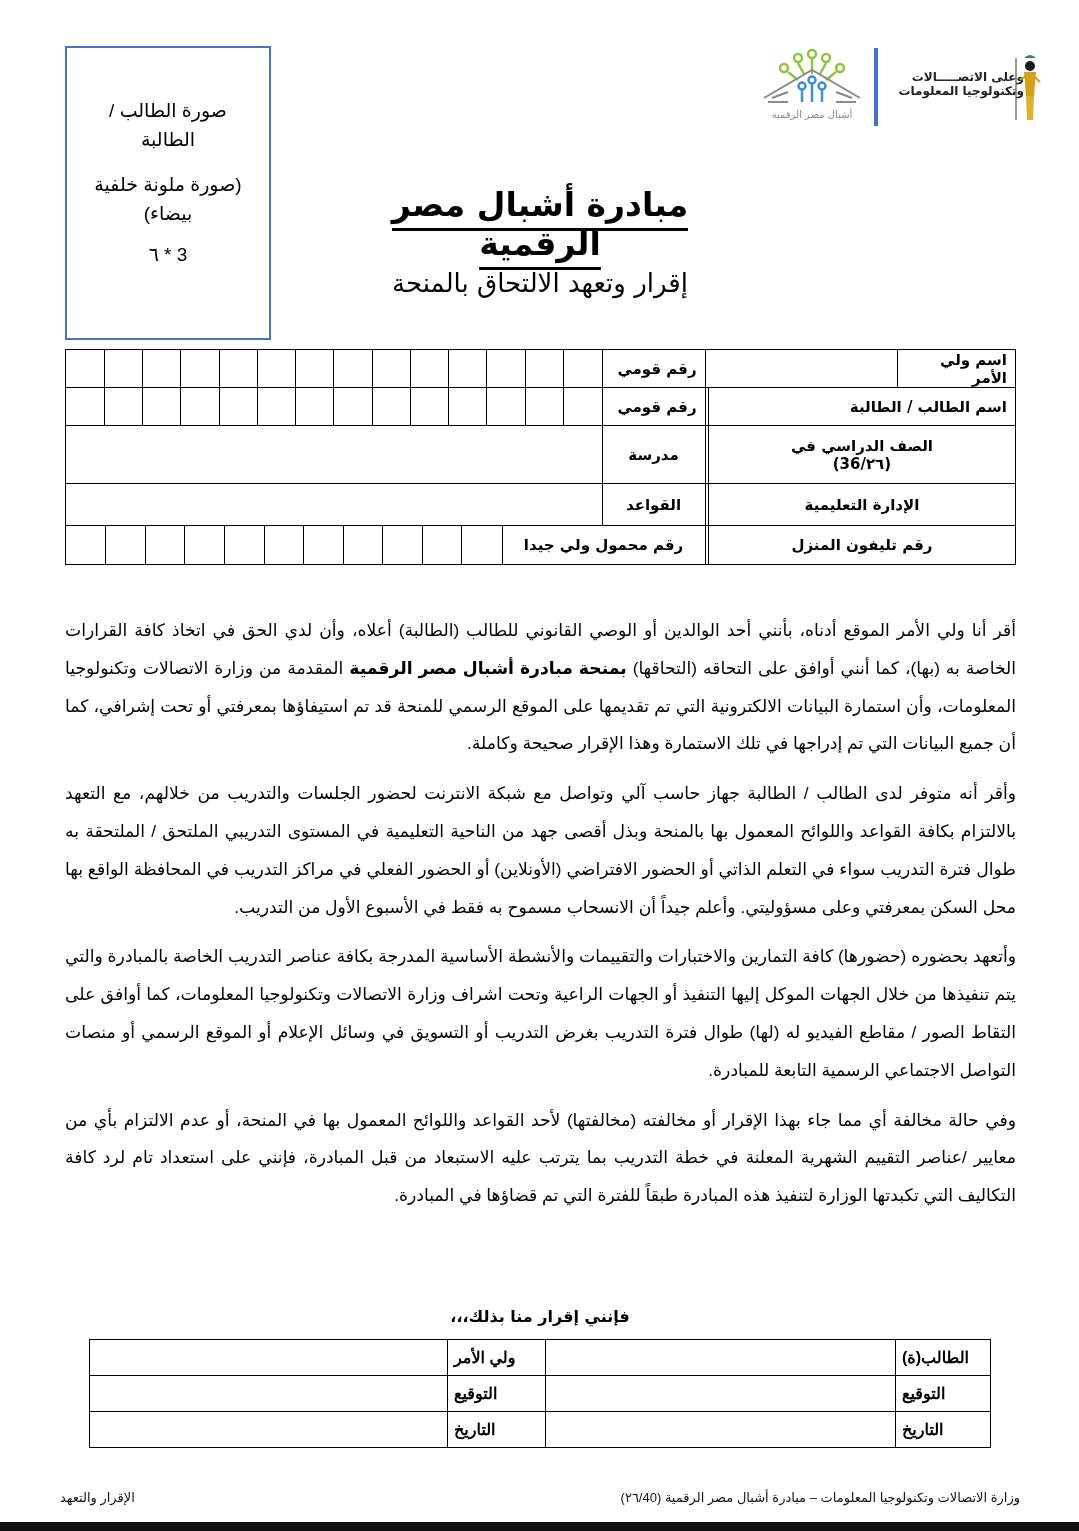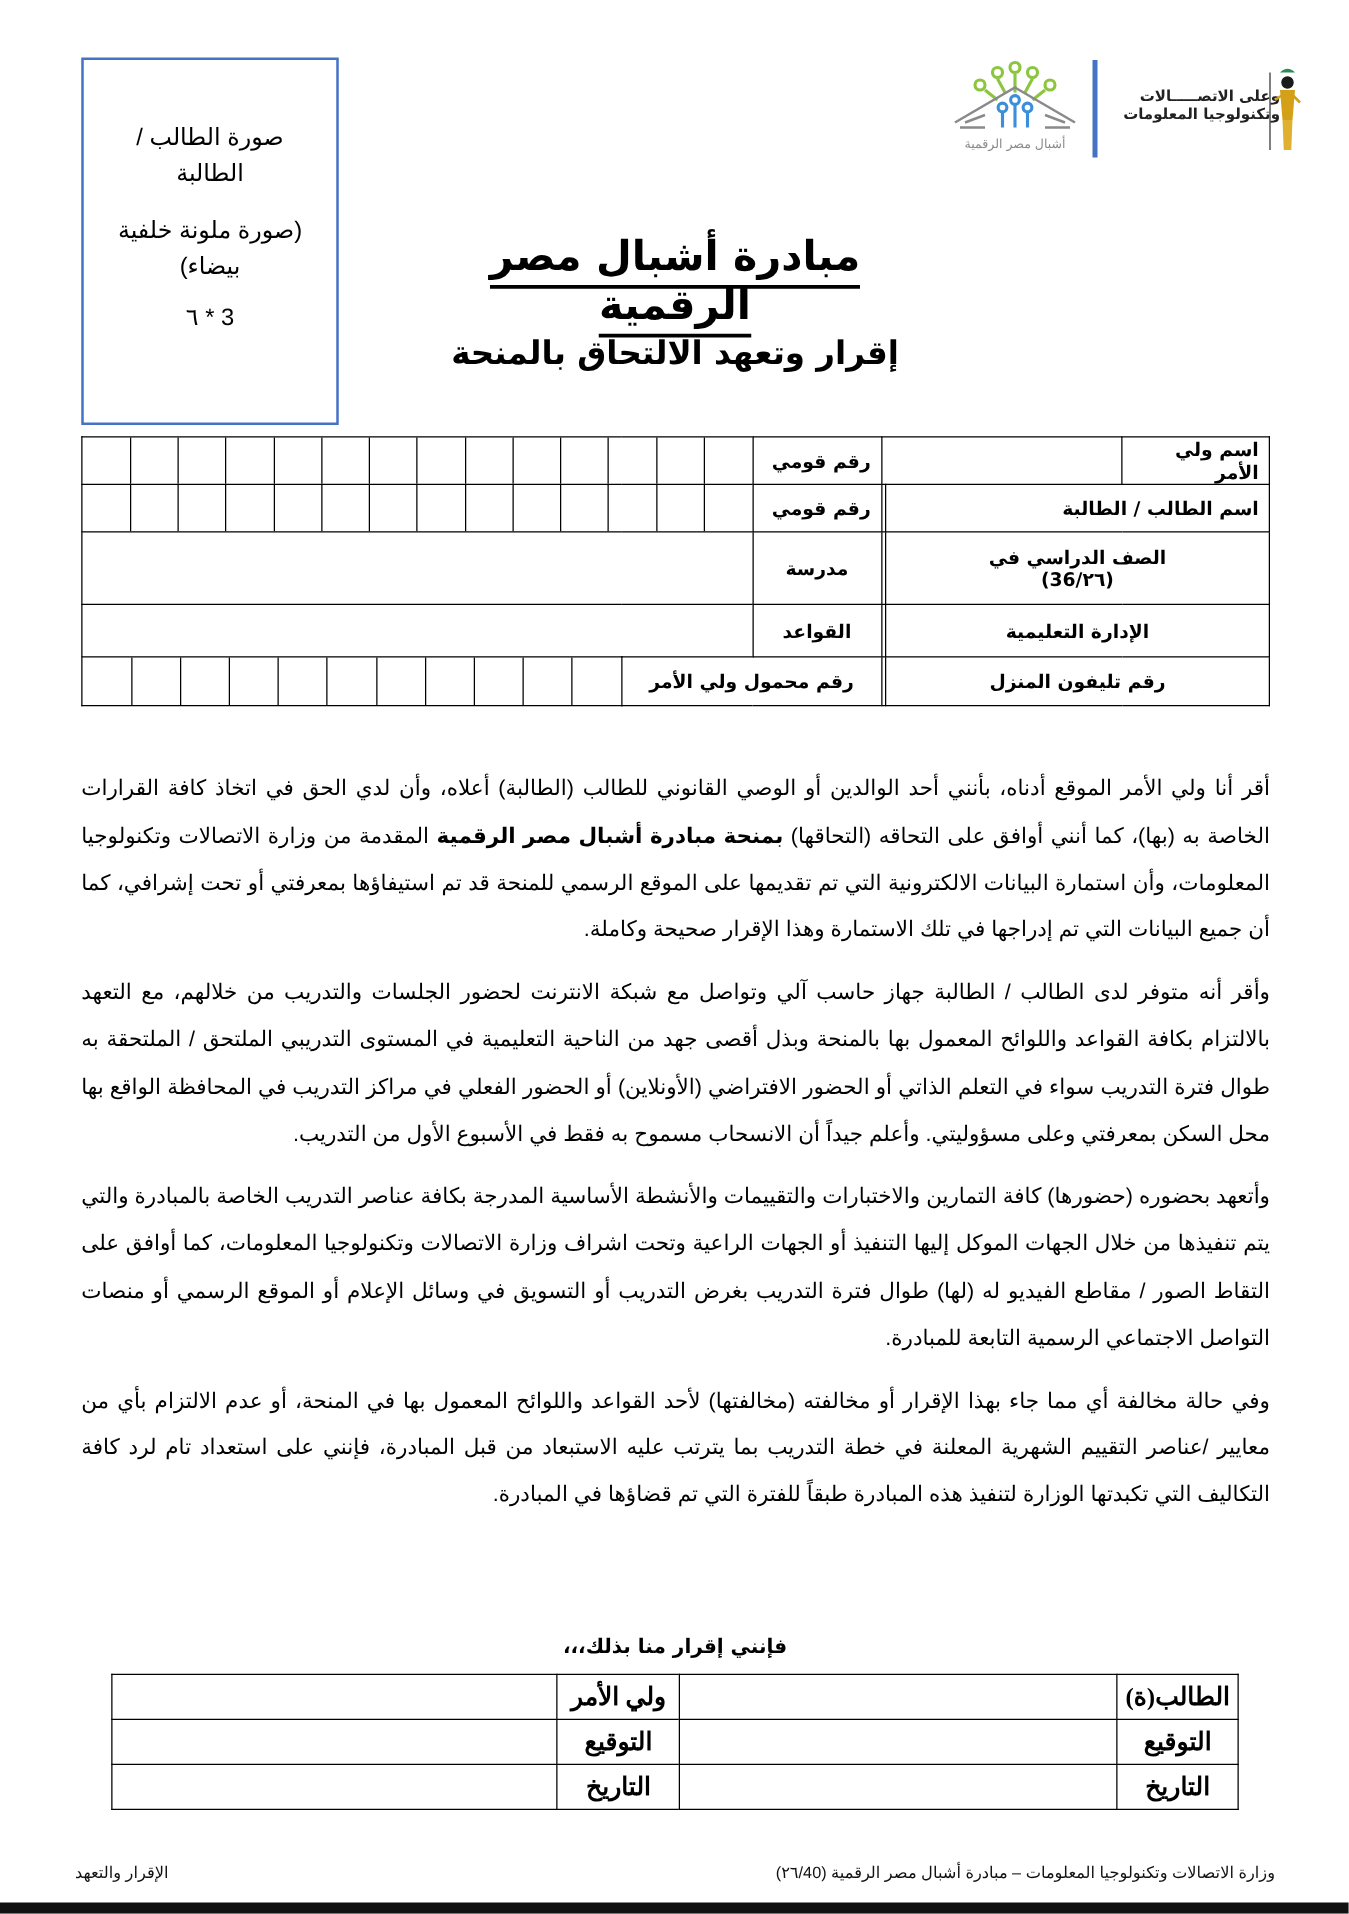--- a/index.html
+++ b/index.html
@@ -26,21 +26,21 @@
   }
   .logo-ministry-figure { position: absolute; left: 260px; top: 6px; width: 30px; height: 72px; }
 
   .title-main {
     position: absolute; left: 340px; top: 185px; width: 400px; direction: rtl; text-align: center;
     font-size: 33px; font-weight: bold; font-family: "DejaVu Sans", sans-serif;
   }
   .title-main span { border-bottom: 3px solid #000; padding-bottom: 4px; }
   .title-sub {
     position: absolute; left: 340px; top: 268px; width: 400px; direction: rtl; text-align: center;
-    font-size: 26px; font-weight: bold; font-family: "DejaVu Sans", sans-serif;
+    font-size: 26px; font-weight: normal; font-family: "DejaVu Sans", sans-serif;
   }
 
   table { border-collapse: collapse; }
   .info-table {
     position: absolute; left: 65px; top: 349px; width: 951px; direction: rtl;
   }
   .info-table td { border: 1.6px solid #000; font-weight: bold; font-size: 15px; font-family: "DejaVu Sans", sans-serif; }
   .info-table td.lbl { padding: 0 8px; text-align: right; vertical-align: middle; }
   .info-table td.lbl-c { text-align: center; }
   .info-table td.box { width: 29.8px; }
@@ -56,22 +56,22 @@
   }
   .body-text p { text-align: justify; margin-top: 12px; }
   .body-text b { font-weight: bold; }
 
   .closing {
     position: absolute; left: 340px; top: 1307px; width: 400px; direction: rtl; text-align: center;
     font-size: 16px; font-weight: bold; font-family: "DejaVu Sans", sans-serif;
   }
   .sign-table { position: absolute; left: 89px; top: 1339px; width: 902px; direction: rtl; }
   .sign-table td {
-    border: 1.6px solid #000; height: 36px; font-weight: bold; font-size: 20px; padding: 0 6px;
-    font-family: Liberation Serif, serif; text-align: center;
+    border: 1.6px solid #000; height: 36px; font-weight: bold; font-size: 16px; padding: 0 6px;
+    font-family: Liberation Sans, sans-serif; text-align: left;
   }
   .sign-table td.l1 { width: 95px; }
   .sign-table td.v1 { width: 350px; }
   .sign-table td.l2 { width: 98px; }
 
   .footer {
     position: absolute; left: 60px; top: 1490px; width: 960px; direction: rtl;
     font-size: 13px; display: flex; justify-content: space-between; color: #111;
   }
   .bottom-bar { position: absolute; left: 0; top: 1522px; width: 1079px; height: 9px; background: #111; }
@@ -196,21 +196,21 @@
   </tr>
   <tr class="row-c">
     <td class="lbl lbl-c" colspan="2">الإدارة التعليمية</td>
     <td></td>
     <td class="lbl lbl-c">القواعد</td>
     <td colspan="14"></td>
   </tr>
   <tr class="row-d">
     <td class="lbl lbl-c" colspan="2">رقم تليفون المنزل</td>
     <td></td>
-    <td colspan="4" class="lbl lbl-c">رقم محمول ولي الأمر</td>
+    <td colspan="4" class="lbl lbl-c">رقم محمول ولي جيدا</td>
     <td colspan="11" style="padding:0">
       <table style="width:100%;height:38px;border-collapse:collapse">
         <tbody>
               <tr>
           <td class="mbox" style="border-top:0;border-bottom:0;border-right:0"></td>
           <td class="mbox" style="border-top:0;border-bottom:0"></td>
           <td class="mbox" style="border-top:0;border-bottom:0"></td>
           <td class="mbox" style="border-top:0;border-bottom:0"></td>
           <td class="mbox" style="border-top:0;border-bottom:0"></td>
           <td class="mbox" style="border-top:0;border-bottom:0"></td>

